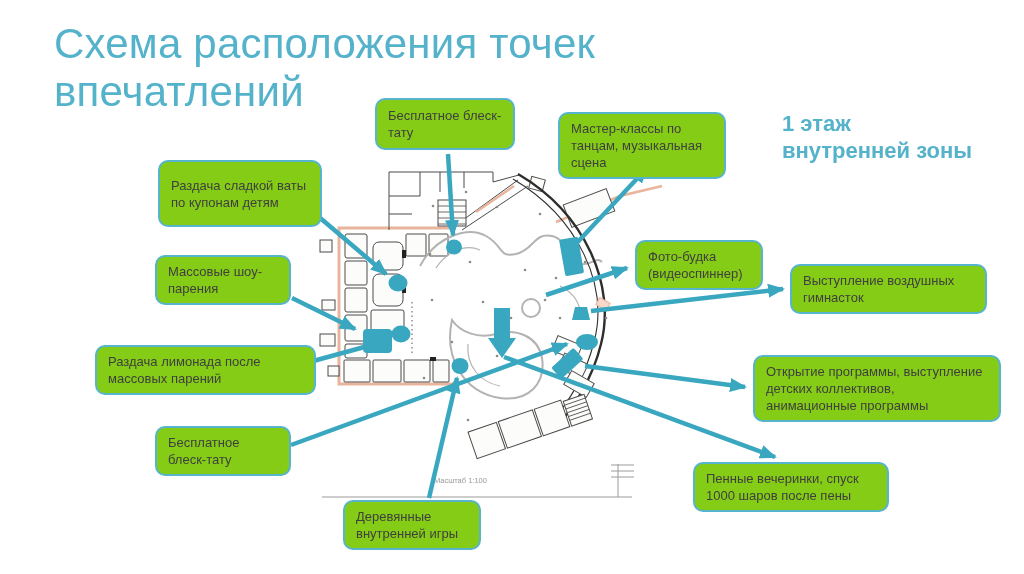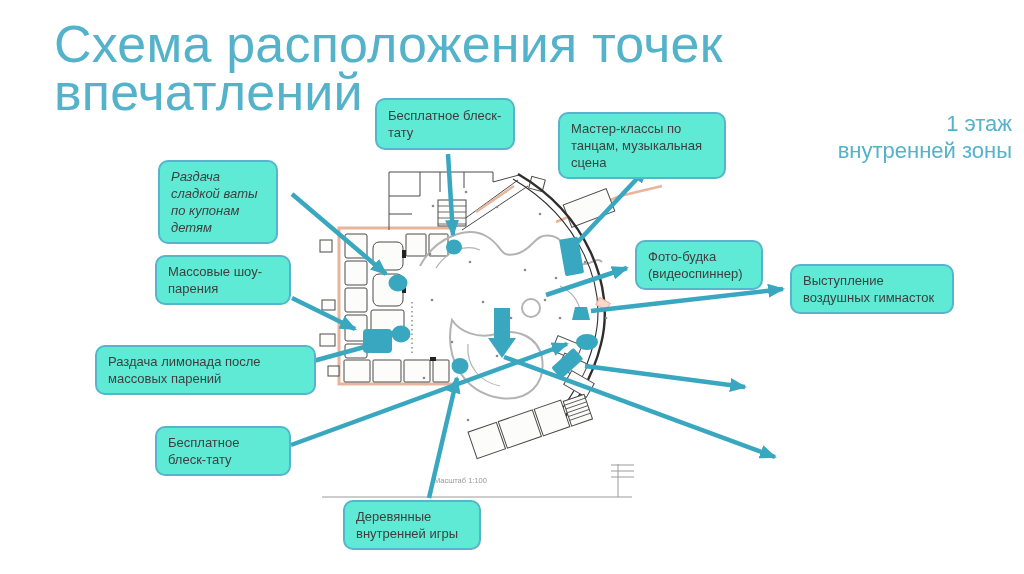--- a/index.html
+++ b/index.html
@@ -13,31 +13,31 @@
   }
   *{margin:0;padding:0;box-sizing:border-box;}
   html,body{background:#888;}
   .slide{
     position:relative;width:1024px;height:574px;background:#ffffff;
     font-family:"Liberation Sans","DejaVu Sans",sans-serif;overflow:hidden;
     margin:0 auto;
   }
   .title{
     position:absolute;left:54px;top:20px;width:670px;
-    font-size:52px;line-height:48px;font-weight:300;color:var(--title-text);
+    font-size:42px;line-height:48px;font-weight:300;color:var(--title-text);
     letter-spacing:.2px;
   }
   .floor-tag{
     position:absolute;left:782px;top:110px;width:230px;
-    font-size:22px;line-height:27px;font-weight:400;color:var(--title-text);text-align:right;
+    font-size:22px;line-height:27px;font-weight:700;color:var(--title-text);
   }
   .floor-tag span{display:block;}
   svg.overlay{position:absolute;left:0;top:0;}
   .callout{
-    position:absolute;background:#5eead4;border:2px solid var(--callout-border);
+    position:absolute;background:#84cc16;border:2px solid var(--callout-border);
     border-radius:10px;display:flex;align-items:center;
     padding:6px 11px;color:var(--callout-text);
     font-size:13px;line-height:17px;z-index:3;
   }
   
   .rm{fill:#fcfcfb;stroke:#4a4a4a;stroke-width:1;}
   .ln{fill:none;stroke:#4a4a4a;stroke-width:1;}
   .wall-s{fill:none;stroke:var(--wall-salmon);stroke-width:3;}
   .wall-s2{fill:none;stroke:var(--wall-salmon);stroke-width:2.5;}
   .path2{fill:none;stroke:#b3b3b3;stroke-width:2;}
@@ -202,35 +202,41 @@
       <line class="arrow" x1="504" y1="357" x2="775" y2="457" marker-end="url(#ah)"></line>
     </g>
   </svg>
 
   <div class="callout" style="left:375px;top:98px;width:140px;min-height:52px;">
     <span>Бесплатное блеск-тату</span>
   </div>
   <div class="callout" style="left:558px;top:112px;width:168px;min-height:50px;">
     <span>Мастер-классы по танцам, музыкальная сцена</span>
   </div>
-  <div class="callout" style="left:158px;top:160px;width:120px;min-height:67px;font-style:italic;">
+  <div class="callout" style="left:158px;top:160px;width:164px;min-height:67px;">
     <span>Раздача сладкой ваты по купонам детям</span>
   </div>
   <div class="callout" style="left:635px;top:240px;width:128px;min-height:48px;">
     <span>Фото-будка (видеоспиннер)</span>
   </div>
   <div class="callout" style="left:155px;top:255px;width:136px;min-height:50px;">
     <span>Массовые шоу-парения</span>
   </div>
-  <div class="callout" style="left:790px;top:264px;width:164px;min-height:49px;">
+  <div class="callout" style="left:790px;top:264px;width:197px;min-height:49px;">
     <span>Выступление воздушных гимнасток</span>
   </div>
   <div class="callout" style="left:95px;top:345px;width:221px;min-height:50px;">
     <span>Раздача лимонада после массовых парений</span>
   </div>
+  <div class="callout" style="left:753px;top:355px;width:248px;min-height:67px;">
+    <span>Открытие программы, выступление детских коллективов, анимационные программы</span>
+  </div>
   <div class="callout" style="left:155px;top:426px;width:136px;min-height:46px;">
     <span>Бесплатное блеск-тату</span>
   </div>
+  <div class="callout" style="left:693px;top:462px;width:196px;min-height:48px;">
+    <span>Пенные вечеринки, спуск 1000 шаров после пены</span>
+  </div>
   <div class="callout" style="left:343px;top:500px;width:138px;min-height:48px;">
     <span>Деревянные внутренней игры</span>
   </div>
 
 </div>
 
 </body></html>

